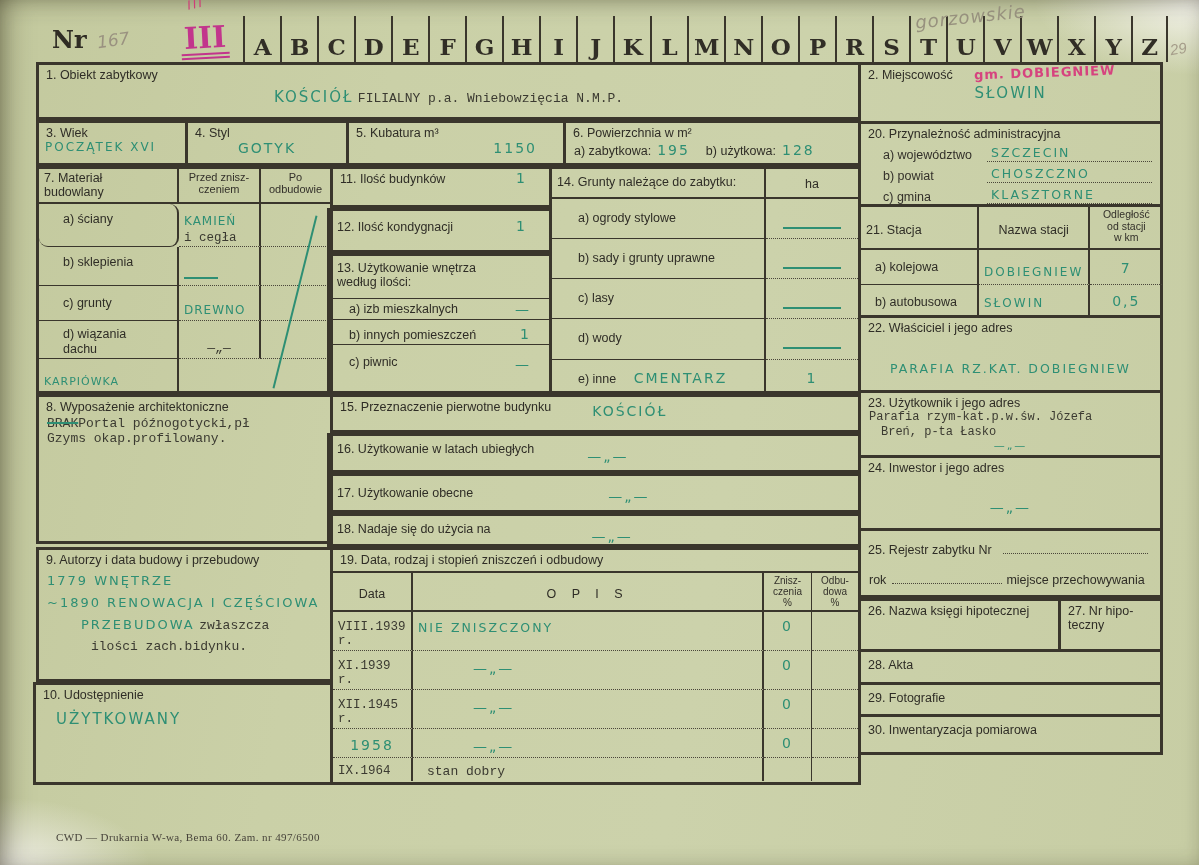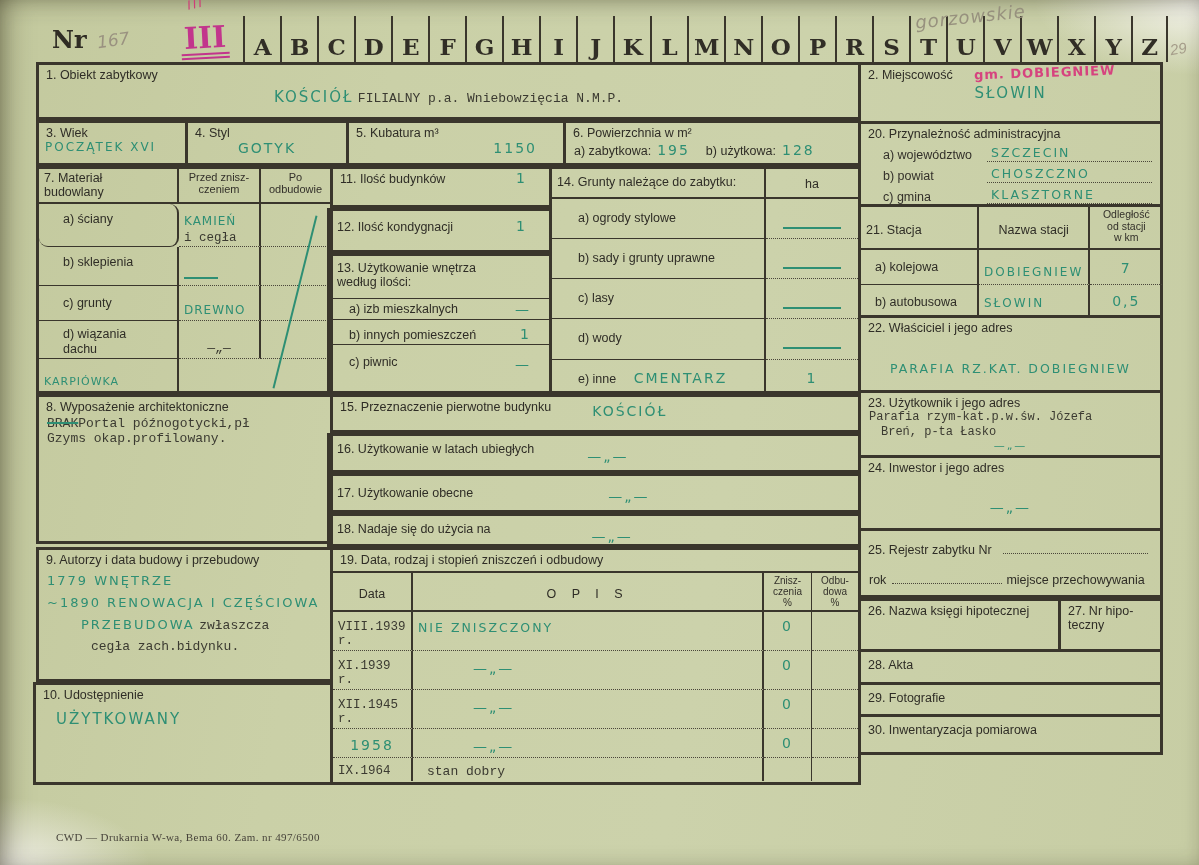--- a/index.html
+++ b/index.html
@@ -279,21 +279,21 @@
 
       <div class="row">
         <div style="width:297px;display:flex;flex-direction:column;">
           <div class="box h135">
             <div class="lbl">9. Autorzy i data budowy i przebudowy</div>
             <div style="padding:2px 4px 0 8px;line-height:1.35;">
               <span class="hand" style="font-size:13px;">1779 WNĘTRZE</span><br>
               <span class="hand" style="font-size:13px;">~1890 RENOWACJA I CZĘŚCIOWA</span><br>
               <span style="padding-left:34px;"><span class="hand" style="font-size:13px;">PRZEBUDOWA</span>
               <span class="typed">zwłaszcza</span></span><br>
-              <span class="typed" style="padding-left:44px;">cegła zach.bidynku.</span>
+              <span class="typed" style="padding-left:44px;">ilości zach.bidynku.</span>
             </div>
           </div>
           <div class="box" style="flex:1;">
             <div class="lbl">10. Udostępnienie</div>
             <div class="hand big" style="padding:8px 0 0 20px;">UŻYTKOWANY</div>
           </div>
         </div>
 
         <div class="box h238" style="flex:1;margin-left:-3px;">
           <div class="lbl" style="border-bottom:2px solid #3a362c;padding-bottom:4px;">19. Data, rodzaj i stopień zniszczeń i odbudowy</div>

